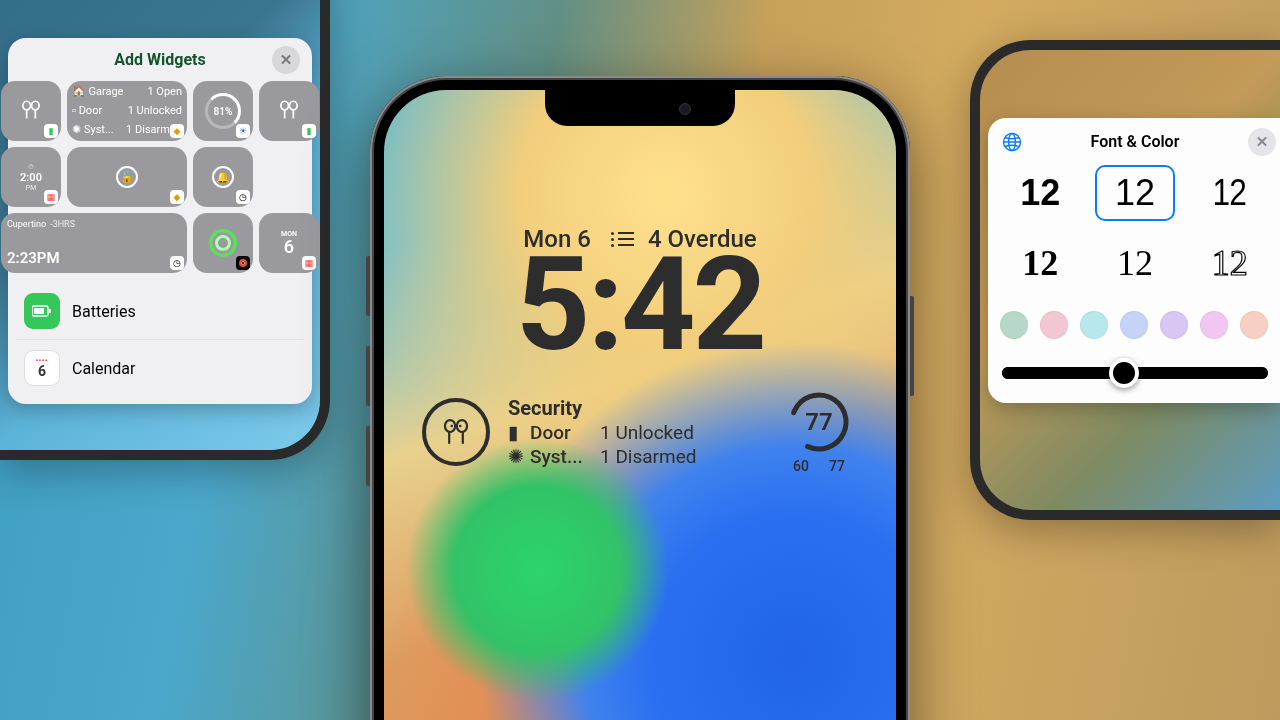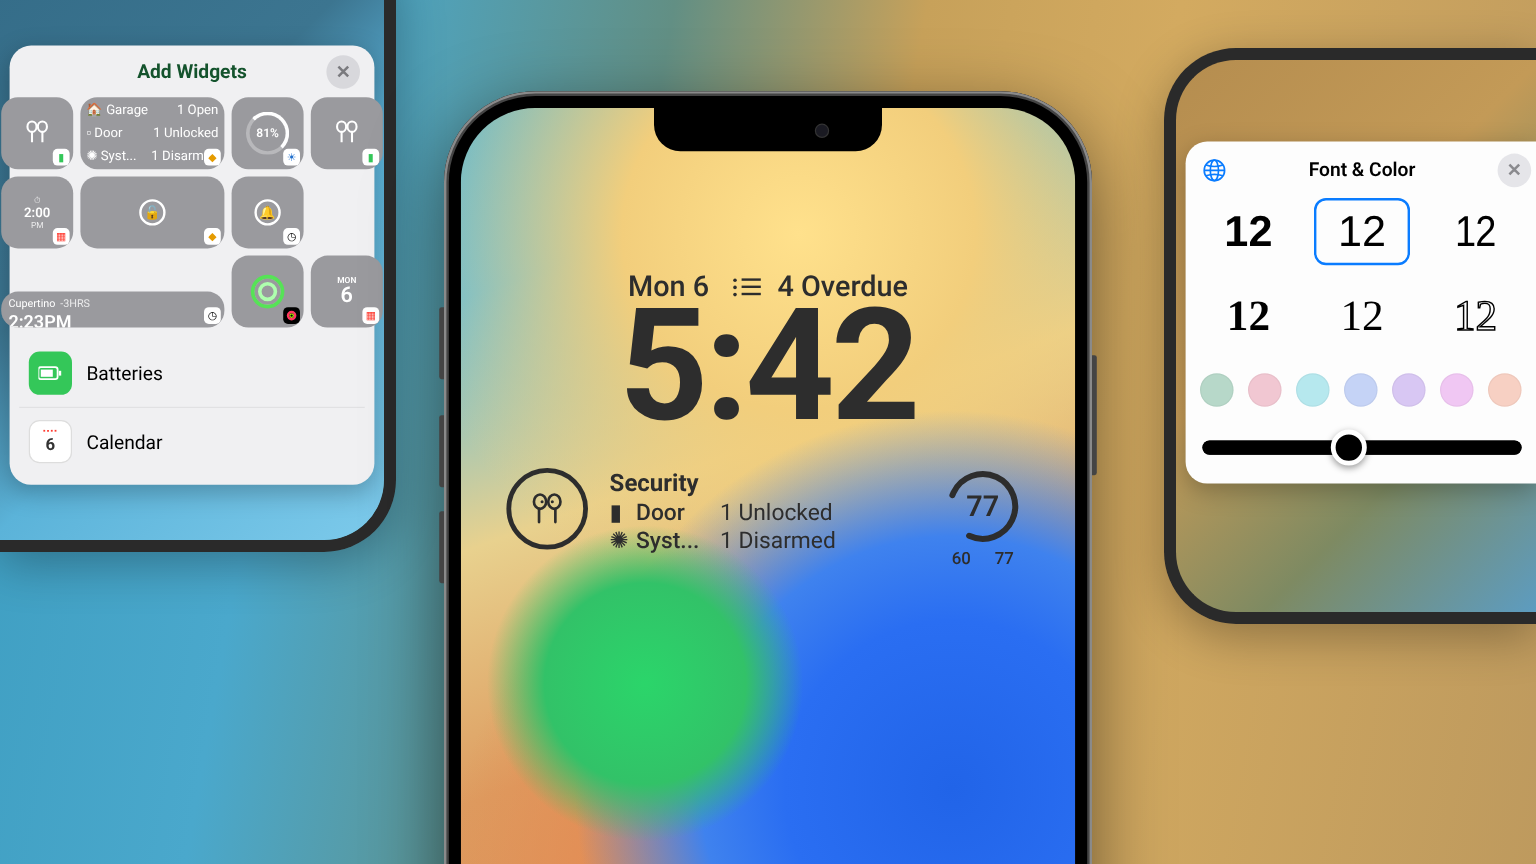--- a/index.html
+++ b/index.html
@@ -118,21 +118,21 @@
     border: 3px solid rgba(255,255,255,0.3);
     border-top-color: #fff;
     border-right-color: #fff;
     display:flex; align-items:center; justify-content:center;
     font-size:10px; font-weight:600;
   }
   .w-clock .tlab { font-size:7px; opacity:.8; }
   .w-clock .tval { font-size:11px; font-weight:600; }
   .w-lock, .w-bell, .w-airpods2, .w-rings, .w-cal { display:flex; align-items:center; justify-content:center; }
   .lock-ic, .bell-ic { width:22px; height:22px; border:2px solid #fff; border-radius:50%; display:flex; align-items:center; justify-content:center; font-size:11px; }
-  .w-cup { padding:6px;margin-top:30px; }
+  .w-cup { padding:6px; }
   .w-cup .cn { font-size:9px; display:flex; gap:4px;}
   .w-cup .ct { font-size:15px; font-weight:600; }
   .rings-ic { width:28px;height:28px;border-radius:50%;border:3px solid #56e356; box-shadow: inset 0 0 0 3px #9a9a9e, inset 0 0 0 6px #aeffae; }
   .cal-ic { text-align:center; line-height:1; }
   .cal-ic .cd { font-size:7px; font-weight:600; }
   .cal-ic .cn2 { font-size:18px; font-weight:600; }
 
   .addw-list { margin-top:10px; }
   .addw-row {
     display:flex; align-items:center; gap:12px;
@@ -266,21 +266,21 @@
     letter-spacing:-3px;
     color:#2d2d2d;
     line-height:1;
   }
 
   .ls-widgets-row {
     position:absolute;
     top:300px;
     left:38px; right:38px;
     display:flex;
-    align-items:flex-start;
+    align-items:center;
     gap:18px;
   }
   .lw-airpods {
     width:68px;height:68px;
     border:4px solid #2d2d2d;
     border-radius:50%;
     display:flex;align-items:center;justify-content:center;
     color:#2d2d2d;
     flex-shrink:0;
   }

